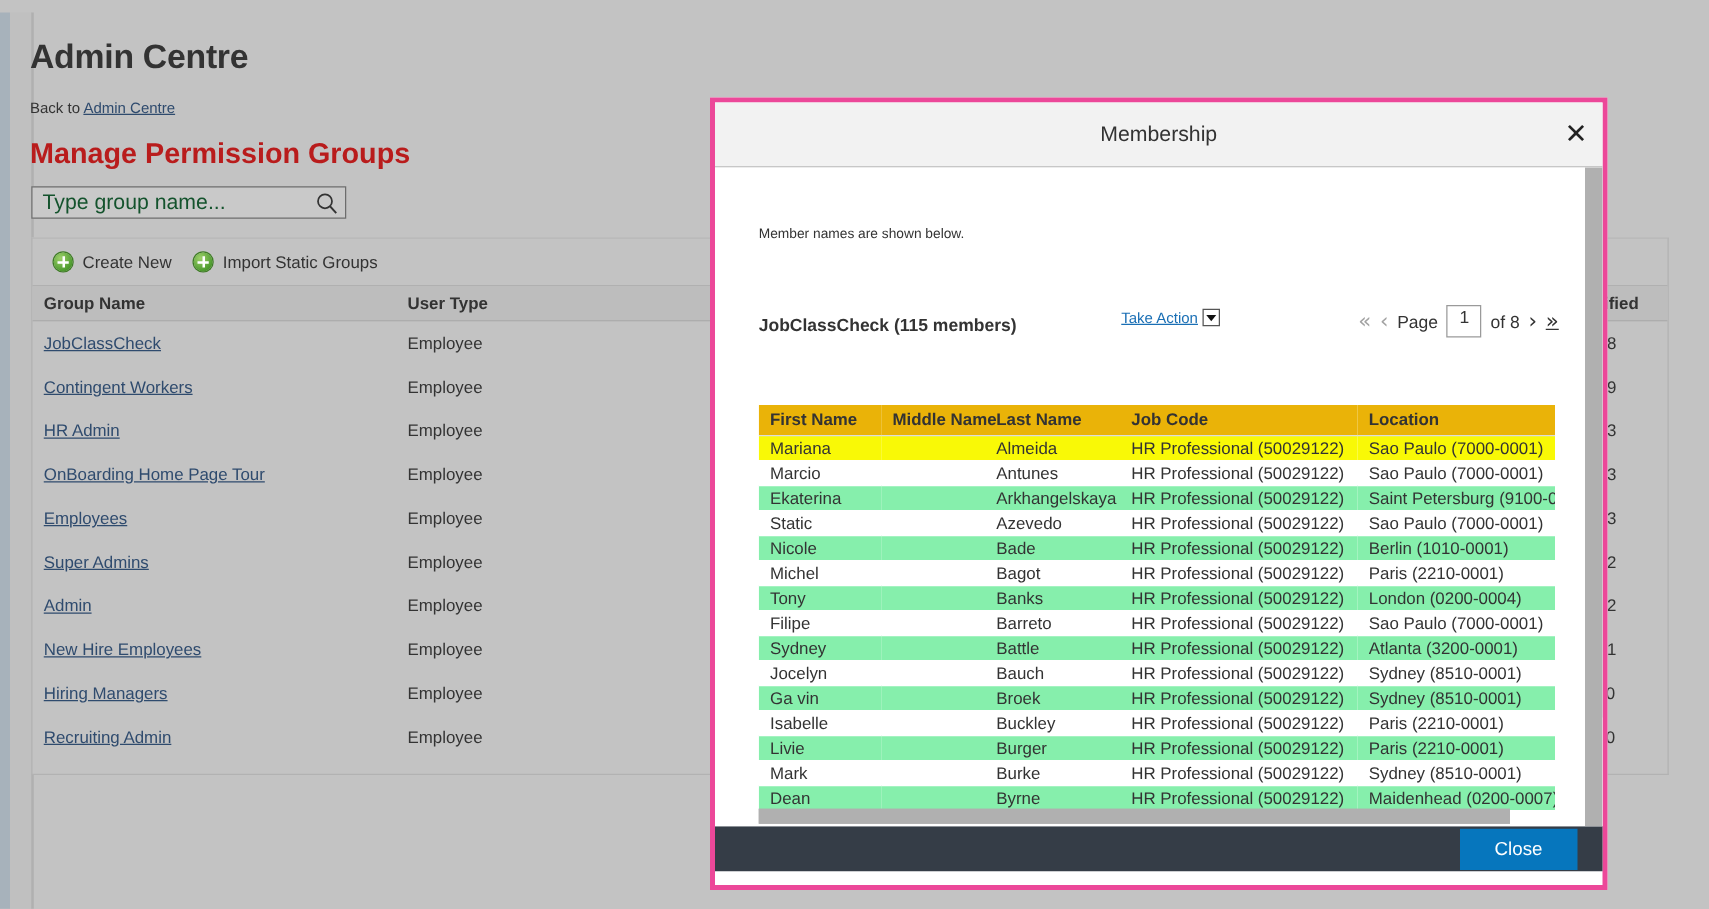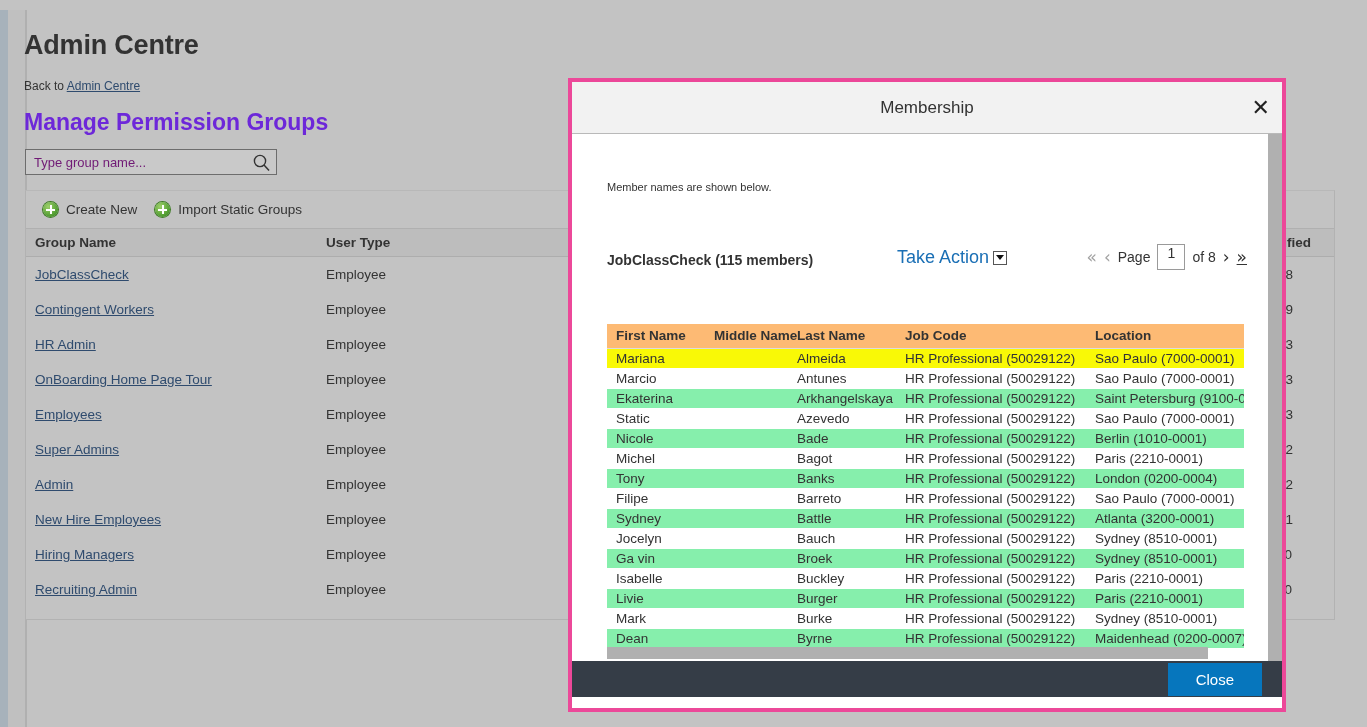--- a/index.html
+++ b/index.html
@@ -36,29 +36,29 @@
     font-size: 27px; font-weight: bold; color: #333; letter-spacing: -0.2px;
   }
   .backto {
     position: absolute; left: 24px; top: 69px; font-size: 12px; color: #333;
   }
   .backto a {
     color: #2f4b6e; text-decoration: underline;
   }
   .section-title {
     position: absolute; left: 24px; top: 99px;
-    font-size: 23px; font-weight: bold; color: #6d28d9;
+    font-size: 23px; font-weight: bold; color: #b91c1c;
   }
   .searchbox {
     position: absolute; left: 25px; top: 139px; width: 252px; height: 26px;
     background: #c9c9c9; border: 1px solid #6d6d6d;
     display: flex; align-items: center;
   }
   .searchbox .ph {
-    flex: 1; padding-left: 8px; font-size: 13px; color: #701a75;
+    flex: 1; padding-left: 8px; font-size: 17px; color: #14532d;
   }
   .search-icon { width: 30px; display: flex; align-items: center; justify-content: center; }
 
   .panel {
     position: absolute; left: 25px; top: 180px; width: 1310px; height: 430px;
     background: #c3c3c3;
     border: 1px solid #b2b2b2;
     border-top: 1px solid #b8b8b8;
   }
   .panel-toolbar {
@@ -124,21 +124,21 @@
     position: absolute; left: 35px; top: 47px; font-size: 11px; color: #333;
   }
   .member-count {
     position: absolute; left: 35px; top: 118px; font-size: 14px; color: #333; font-weight: bold;
   }
   .take-action {
     position: absolute; left: 325px; top: 113px;
     display: flex; align-items: center; gap: 4px;
   }
   .take-action .ta-label {
-    font-size: 18px; color: #1a6fb5; cursor: pointer;
+    font-size: 12px; color: #1a6fb5; text-decoration: underline; cursor: pointer;
   }
   .ta-caret {
     width: 14px; height: 14px; border: 1px solid #555; background: #ffffff;
     display: flex; align-items: center; justify-content: center;
   }
   .ta-caret i {
     display: block; width: 0; height: 0;
     border-left: 4px solid transparent; border-right: 4px solid transparent;
     border-top: 5px solid #111;
   }
@@ -156,21 +156,21 @@
     width: 28px; height: 26px; border: 1px solid #9a9a9a; background: #fff;
     text-align: center; font-size: 14px; color: #333; font-family: "Liberation Sans", sans-serif;
   }
 
   .mtable-wrap {
     position: absolute; left: 35px; top: 190px; width: 637px; overflow: hidden;
   }
   table.mtable { border-collapse: collapse; width: 880px; table-layout: fixed; font-size: 13.5px; }
   table.mtable th {
     text-align: left; font-weight: bold; color: #333;
-    background: #fdba74; height: 24px; padding: 0 0 0 9px;
+    background: #eab308; height: 24px; padding: 0 0 0 9px;
     border-bottom: 1px solid #dcdcdc;
     white-space: nowrap;
   }
   table.mtable td {
     height: 20px; padding: 0 0 0 9px; color: #333; white-space: nowrap;
     border-bottom: 1px solid #ffffff;
   }
   table.mtable tr.odd td { background: #86efac; }
   table.mtable tr.even td { background: #ffffff; }
   table.mtable tr.hl td { background: #f9f906; }

